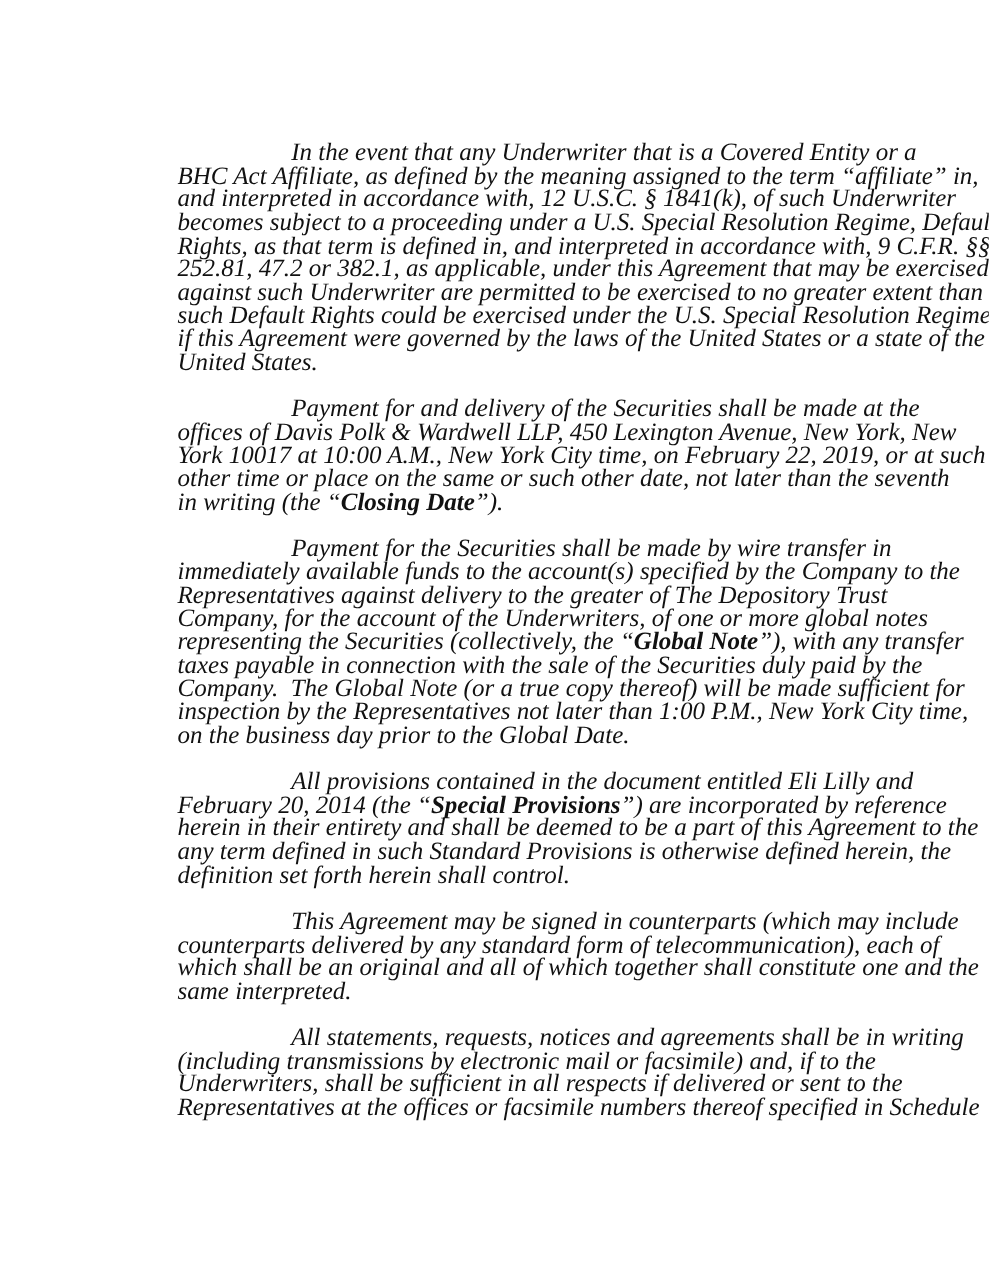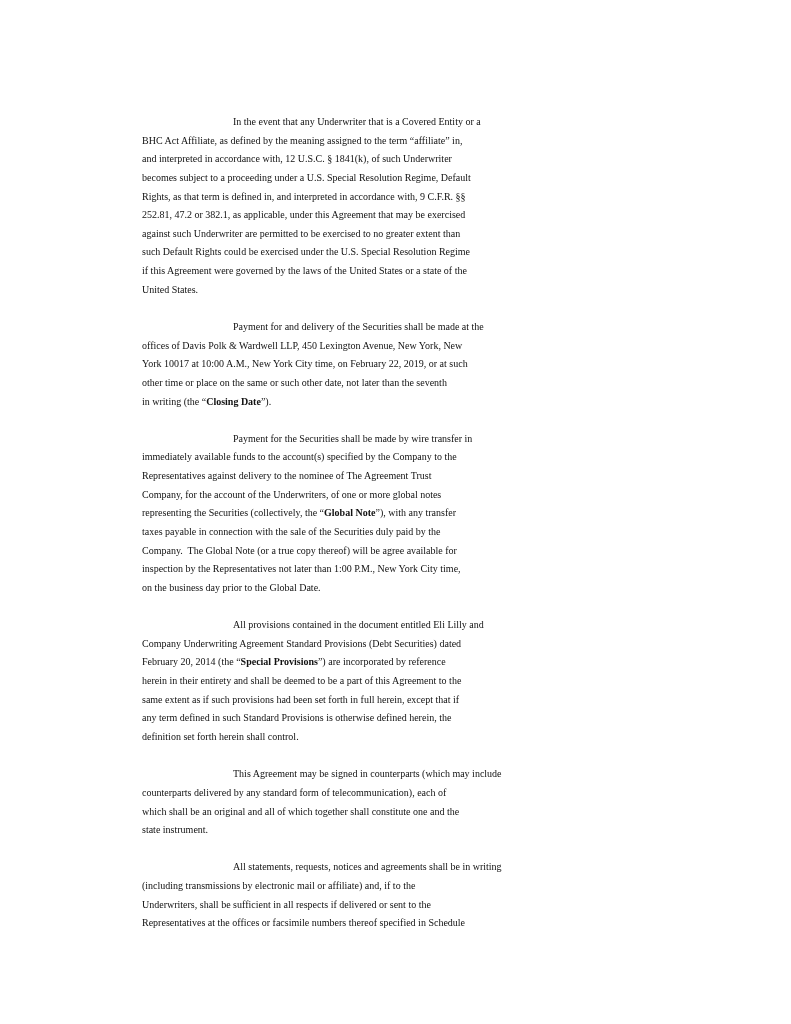--- a/index.html
+++ b/index.html
@@ -16,23 +16,24 @@
       color: #111111;
     }
     .page {
       position: absolute;
       left: 142px;
       top: 113px;
       width: 520px;
     }
     .para {
       margin: 0 0 18.6px 0;
-      font-size: 10px;
+      font-size: 20px;
       line-height: 18.65px;
       white-space: nowrap;
+      font-style: italic;
     }
     .line {
       display: block;
       height: 18.65px;
     }
     .indent {
       padding-left: 91px;
     }
     b {
       font-weight: bold;
@@ -61,46 +62,44 @@
     <span class="line indent">Payment for and delivery of the Securities shall be made at the</span>
     <span class="line">offices of Davis Polk &amp; Wardwell LLP, 450 Lexington Avenue, New York, New</span>
     <span class="line">York 10017 at 10:00 A.M., New York City time, on February 22, 2019, or at such</span>
     <span class="line">other time or place on the same or such other date, not later than the seventh</span>
     <span class="line"><span>in writing (the “</span><b>Closing Date</b><span>”).</span></span>
   </p>
 
   <p class="para">
     <span class="line indent">Payment for the Securities shall be made by wire transfer in</span>
     <span class="line">immediately available funds to the account(s) specified by the Company to the</span>
-    <span class="line">Representatives against delivery to the nominee of The Agreement Trust</span>
+    <span class="line">Representatives against delivery to the greater of The Depository Trust</span>
     <span class="line">Company, for the account of the Underwriters, of one or more global notes</span>
     <span class="line"><span>representing the Securities (collectively, the “</span><b>Global Note</b><span>”), with any transfer</span></span>
     <span class="line">taxes payable in connection with the sale of the Securities duly paid by the</span>
-    <span class="line" style="white-space: pre;">Company.  The Global Note (or a true copy thereof) will be agree available for</span>
+    <span class="line" style="white-space: pre;">Company.  The Global Note (or a true copy thereof) will be made sufficient for</span>
     <span class="line">inspection by the Representatives not later than 1:00 P.M., New York City time,</span>
     <span class="line">on the business day prior to the Global Date.</span>
   </p>
 
   <p class="para">
     <span class="line indent">All provisions contained in the document entitled Eli Lilly and</span>
-    <span class="line">Company Underwriting Agreement Standard Provisions (Debt Securities) dated</span>
     <span class="line"><span>February 20, 2014 (the “</span><b>Special Provisions</b><span>”) are incorporated by reference</span></span>
     <span class="line">herein in their entirety and shall be deemed to be a part of this Agreement to the</span>
-    <span class="line">same extent as if such provisions had been set forth in full herein, except that if</span>
     <span class="line">any term defined in such Standard Provisions is otherwise defined herein, the</span>
     <span class="line">definition set forth herein shall control.</span>
   </p>
 
   <p class="para">
     <span class="line indent">This Agreement may be signed in counterparts (which may include</span>
     <span class="line">counterparts delivered by any standard form of telecommunication), each of</span>
     <span class="line">which shall be an original and all of which together shall constitute one and the</span>
-    <span class="line">state instrument.</span>
+    <span class="line">same interpreted.</span>
   </p>
 
   <p class="para">
     <span class="line indent">All statements, requests, notices and agreements shall be in writing</span>
-    <span class="line">(including transmissions by electronic mail or affiliate) and, if to the</span>
+    <span class="line">(including transmissions by electronic mail or facsimile) and, if to the</span>
     <span class="line">Underwriters, shall be sufficient in all respects if delivered or sent to the</span>
     <span class="line">Representatives at the offices or facsimile numbers thereof specified in Schedule</span>
   </p>
 
 </div>
 
 </body></html>

